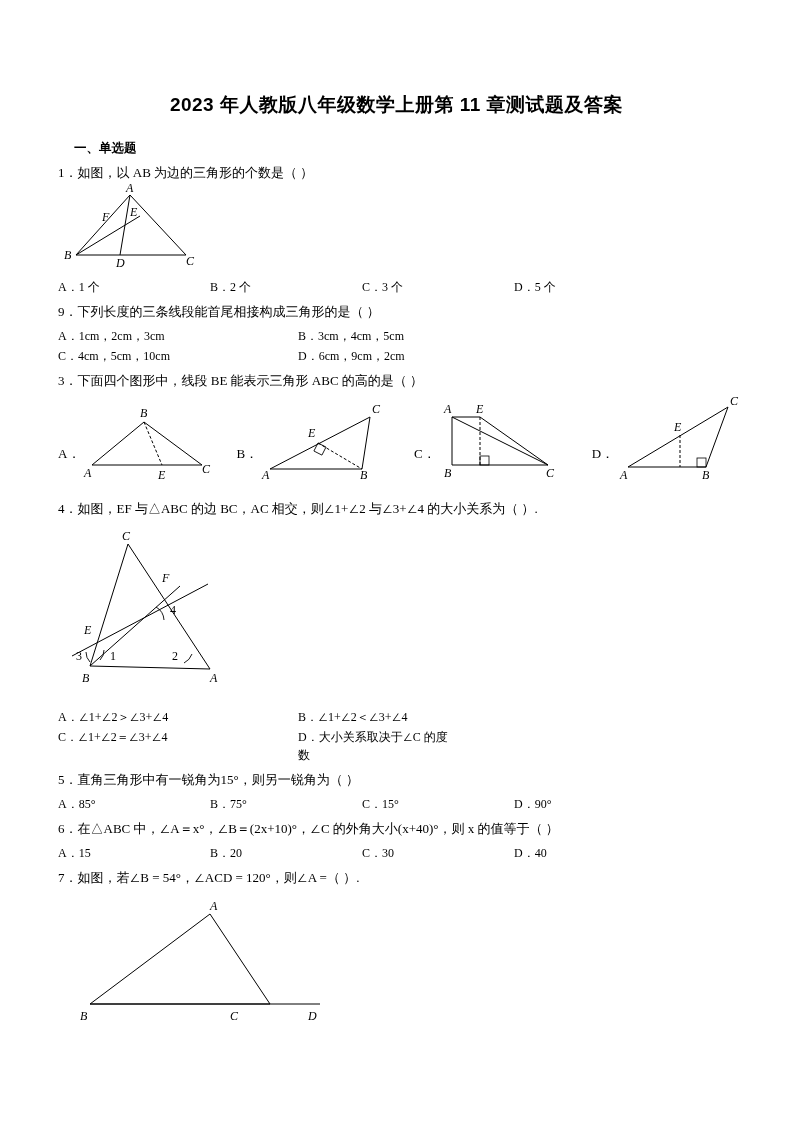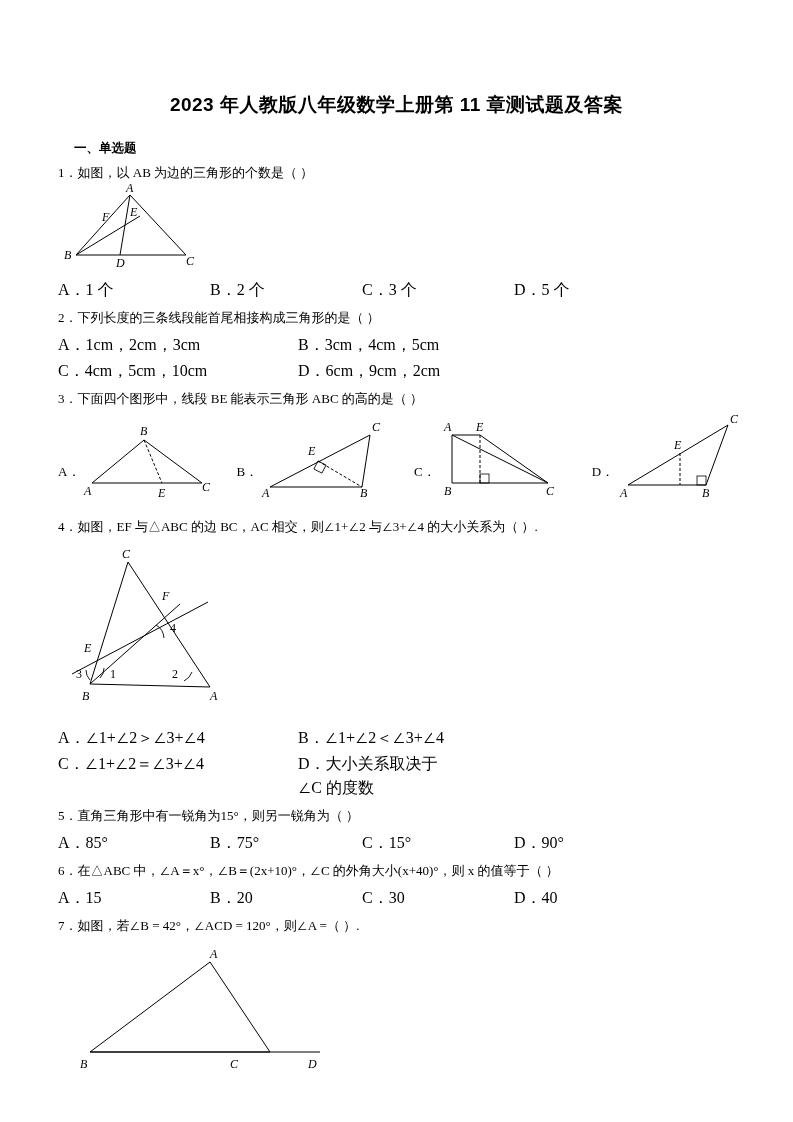--- a/index.html
+++ b/index.html
@@ -34,21 +34,21 @@
     font-size: 12.5px;
     font-weight: bold;
     margin: 22px 0 0 74px;
   }
   .q {
     font-size: 13px;
     margin: 7px 0 0 58px;
     line-height: 1.45;
   }
   .opts {
-    font-size: 16px;
+    font-size: 12px;
     margin: 5px 0 0 58px;
     position: relative;
     line-height: 1.5;
   }
   .opts-row {
     display: flex;
     margin-top: 2px;
   }
   .opt-a { width: 152px; }
   .opt-b { width: 152px; }
@@ -114,21 +114,21 @@
 
   <div class="opts">
     <div class="opts-row">
       <div class="opt-a">A．1 个</div>
       <div class="opt-b">B．2 个</div>
       <div class="opt-c">C．3 个</div>
       <div class="opt-d">D．5 个</div>
     </div>
   </div>
 
-  <div class="q">2．下列长度的三条线段能首尾相接构成三角形的是（                 ）</div>
+  <div class="q">9．下列长度的三条线段能首尾相接构成三角形的是（                 ）</div>
   <div class="opts opts-2">
     <div class="opts-row">
       <div class="opt-a">A．1cm，2cm，3cm</div>
       <div class="opt-b">B．3cm，4cm，5cm</div>
     </div>
     <div class="opts-row">
       <div class="opt-c">C．4cm，5cm，10cm</div>
       <div class="opt-d">D．6cm，9cm，2cm</div>
     </div>
   </div>
@@ -243,21 +243,21 @@
   <div class="q">6．在△ABC 中，∠A＝x°，∠B＝(2x+10)°，∠C 的外角大小(x+40)°，则 x 的值等于（                                ）</div>
   <div class="opts">
     <div class="opts-row">
       <div class="opt-a">A．15</div>
       <div class="opt-b">B．20</div>
       <div class="opt-c">C．30</div>
       <div class="opt-d">D．40</div>
     </div>
   </div>
 
-  <div class="q">7．如图，若∠B = 42°，∠ACD = 120°，则∠A =（                   ）.</div>
+  <div class="q">7．如图，若∠B = 54°，∠ACD = 120°，则∠A =（                   ）.</div>
 
   <div class="fig" style="margin-left:30px; margin-top:8px;">
     <svg width="300" height="130" viewBox="0 0 300 130">
       <polygon points="180,18 60,108 240,108" fill="none" stroke="#000" stroke-width="1"></polygon>
       <line x1="60" y1="108" x2="290" y2="108" stroke="#000" stroke-width="1"></line>
       <text class="lbl" x="180" y="14">A</text>
       <text class="lbl" x="50" y="124">B</text>
       <text class="lbl" x="200" y="124">C</text>
       <text class="lbl" x="278" y="124">D</text>
     </svg>

